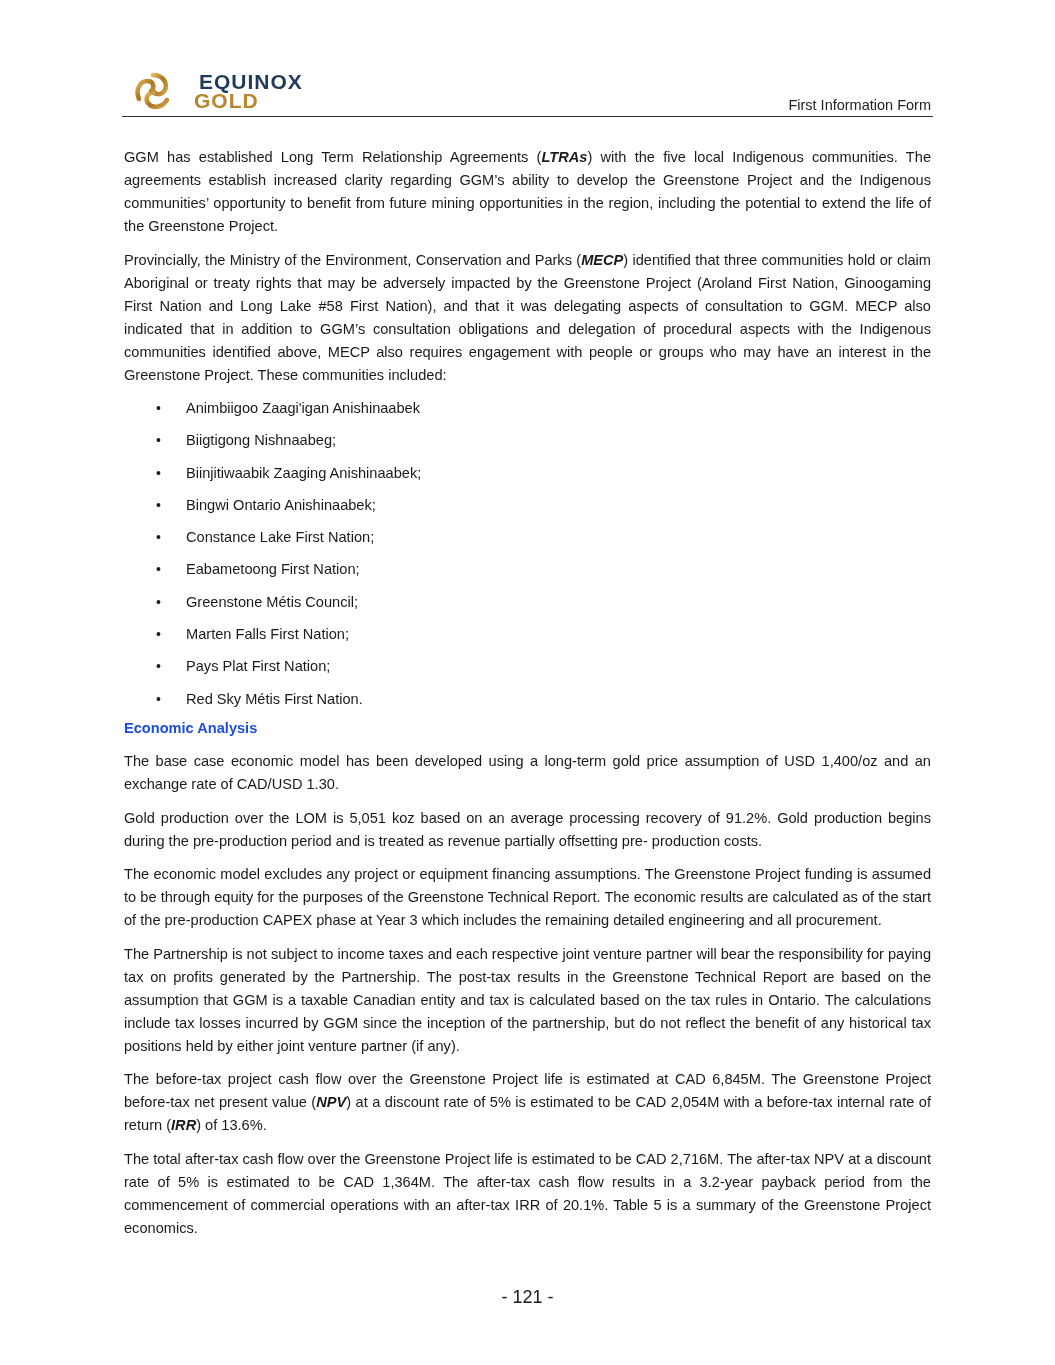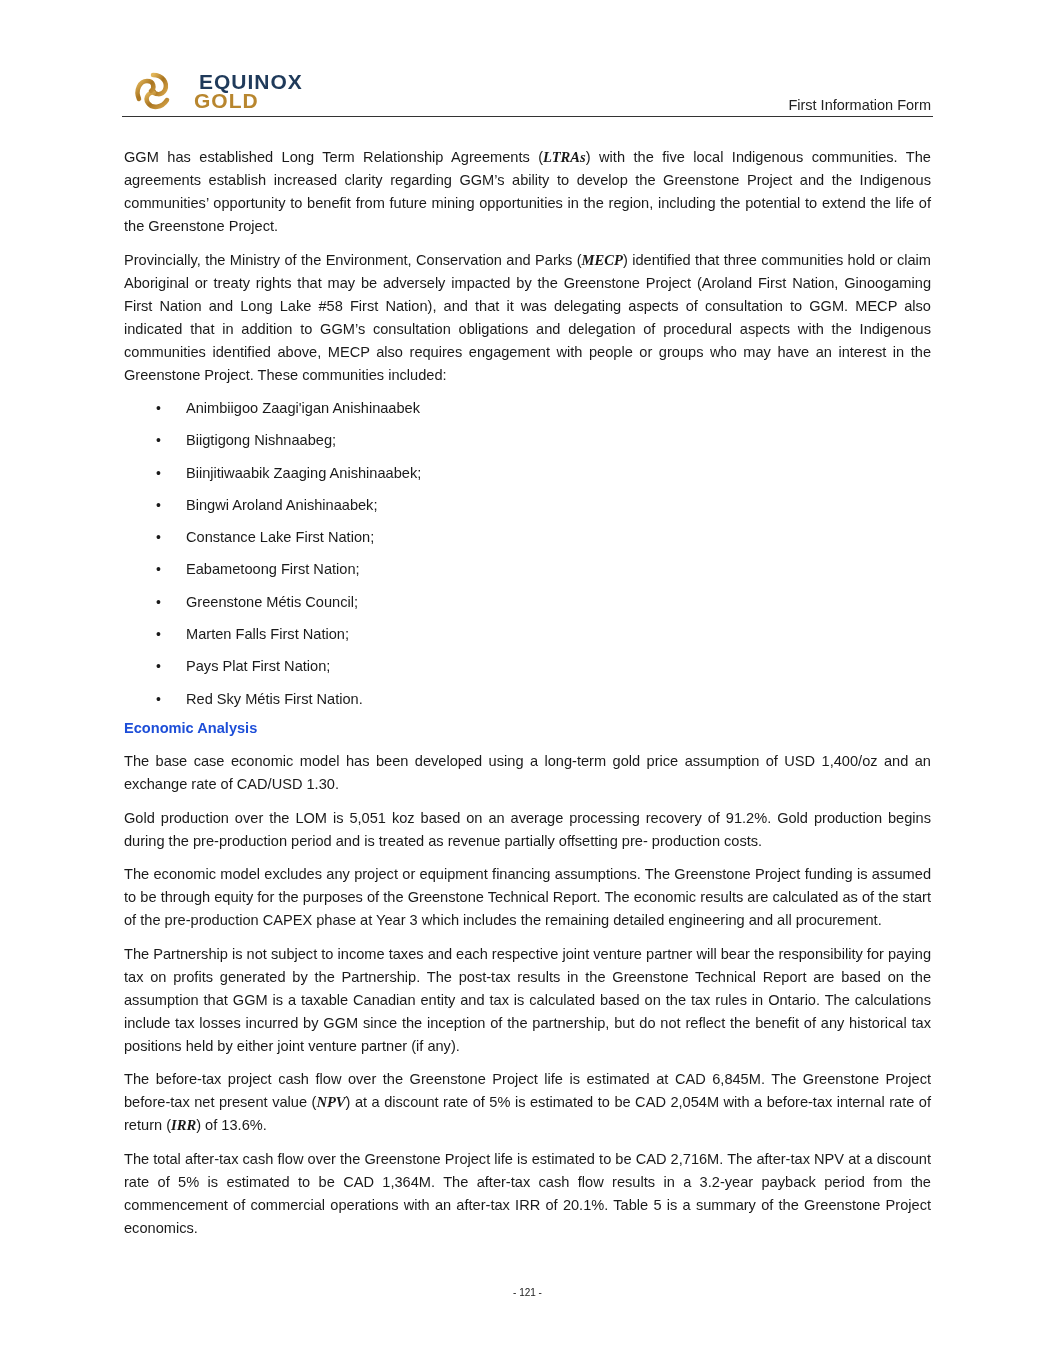--- a/index.html
+++ b/index.html
@@ -9,26 +9,26 @@
             border-bottom: 1px solid #333; }
   .logo { position: absolute; left: 10px; top: 4px; display: flex; align-items: center; }
   .logo-mark { width: 42px; height: 42px; }
   .logo-text { margin-left: 6px; line-height: 19px; }
   .logo-eq { font-size: 21px; font-weight: bold; color: #1f3a5a; letter-spacing: 1px; margin-left: 19px; }
   .logo-gold { font-size: 21px; font-weight: bold; color: #b8862e; letter-spacing: 1px; padding-left: 14px; }
   .header-title { position: absolute; right: 2px; bottom: 3px; font-size: 14.5px; color: #222; }
   .content { position: absolute; left: 124px; top: 146px; width: 807px;
              font-size: 14.6px; line-height: 23px; text-align: justify; }
   .content p { margin: 0 0 10.5px 0; }
-  .content b i, .content i b { font-weight: bold; font-style: italic; font-family: Liberation Serif, serif; }
+  .content b i, .content i b { font-weight: bold; font-style: italic; }
   ul.comm { list-style: none; margin: 0 0 0 0; padding: 0; }
   ul.comm li { position: relative; padding-left: 62px; height: 32.3px; line-height: 23px; }
   ul.comm li .bullet { position: absolute; left: 32px; top: 0; font-size: 14px; }
   .section-heading { color: #1d4ed8; font-weight: bold; font-size: 14.6px; margin: 0 0 10.5px 0; }
-  .page-number { position: absolute; left: 0; width: 1055px; top: 1287px; text-align: center; font-size: 10px; }
+  .page-number { position: absolute; left: 0; width: 1055px; top: 1287px; text-align: center; font-size: 18px; }
 </style>
 </head>
 <body>
 
 <div class="header">
   <div class="logo">
     <svg class="logo-mark" viewBox="0 0 42 42">
       <defs>
         <linearGradient id="g" x1="0" y1="0" x2="1" y2="1">
           <stop offset="0" stop-color="#e2b65a"></stop>
@@ -52,21 +52,21 @@
 
 <div class="content">
   <p><span>GGM has established Long Term Relationship Agreements (</span><b><i>LTRAs</i></b><span>) with the five local Indigenous communities. The agreements establish increased clarity regarding GGM’s ability to develop the Greenstone Project and the Indigenous communities’ opportunity to benefit from future mining opportunities in the region, including the potential to extend the life of the Greenstone Project.</span></p>
 
   <p><span>Provincially, the Ministry of the Environment, Conservation and Parks (</span><b><i>MECP</i></b><span>) identified that three communities hold or claim Aboriginal or treaty rights that may be adversely impacted by the Greenstone Project (Aroland First Nation, Ginoogaming First Nation and Long Lake #58 First Nation), and that it was delegating aspects of consultation to GGM. MECP also indicated that in addition to GGM’s consultation obligations and delegation of procedural aspects with the Indigenous communities identified above, MECP also requires engagement with people or groups who may have an interest in the Greenstone Project. These communities included:</span></p>
 
   <ul class="comm">
     <li><span class="bullet">•</span><span>Animbiigoo Zaagi'igan Anishinaabek</span></li>
     <li><span class="bullet">•</span><span>Biigtigong Nishnaabeg;</span></li>
     <li><span class="bullet">•</span><span>Biinjitiwaabik Zaaging Anishinaabek;</span></li>
-    <li><span class="bullet">•</span><span>Bingwi Aroland Anishinaabek;</span></li>
+    <li><span class="bullet">•</span><span>Bingwi Ontario Anishinaabek;</span></li>
     <li><span class="bullet">•</span><span>Constance Lake First Nation;</span></li>
     <li><span class="bullet">•</span><span>Eabametoong First Nation;</span></li>
     <li><span class="bullet">•</span><span>Greenstone Métis Council;</span></li>
     <li><span class="bullet">•</span><span>Marten Falls First Nation;</span></li>
     <li><span class="bullet">•</span><span>Pays Plat First Nation;</span></li>
     <li style="height:29px"><span class="bullet">•</span><span>Red Sky Métis First Nation.</span></li>
   </ul>
 
   <div class="section-heading">Economic Analysis</div>
 

